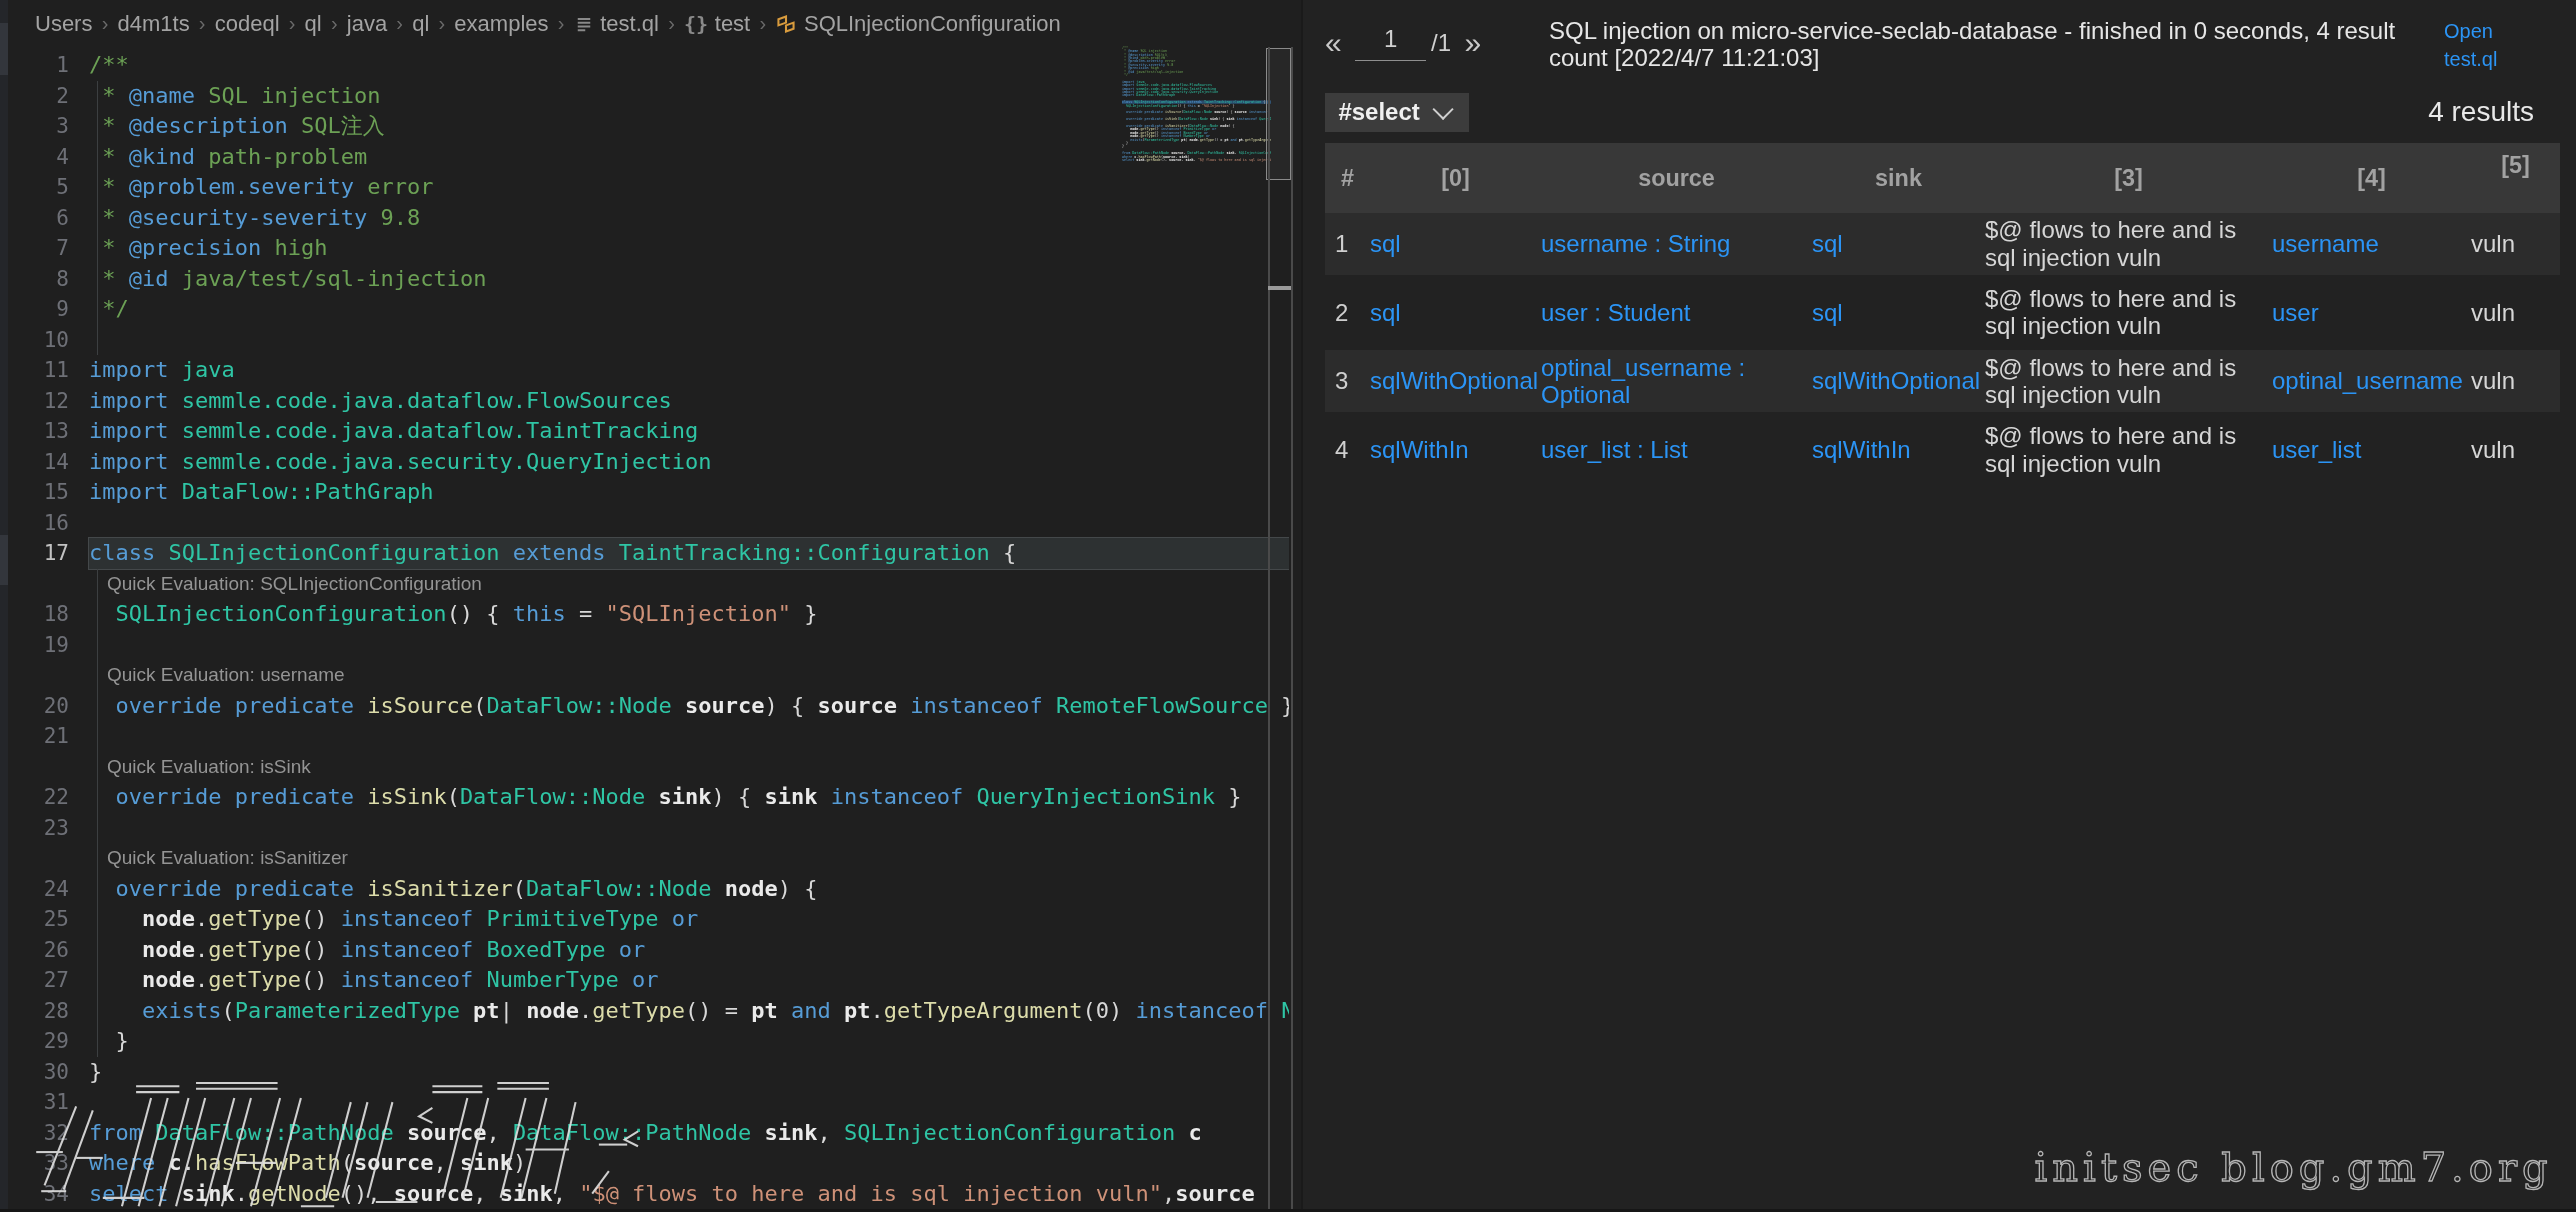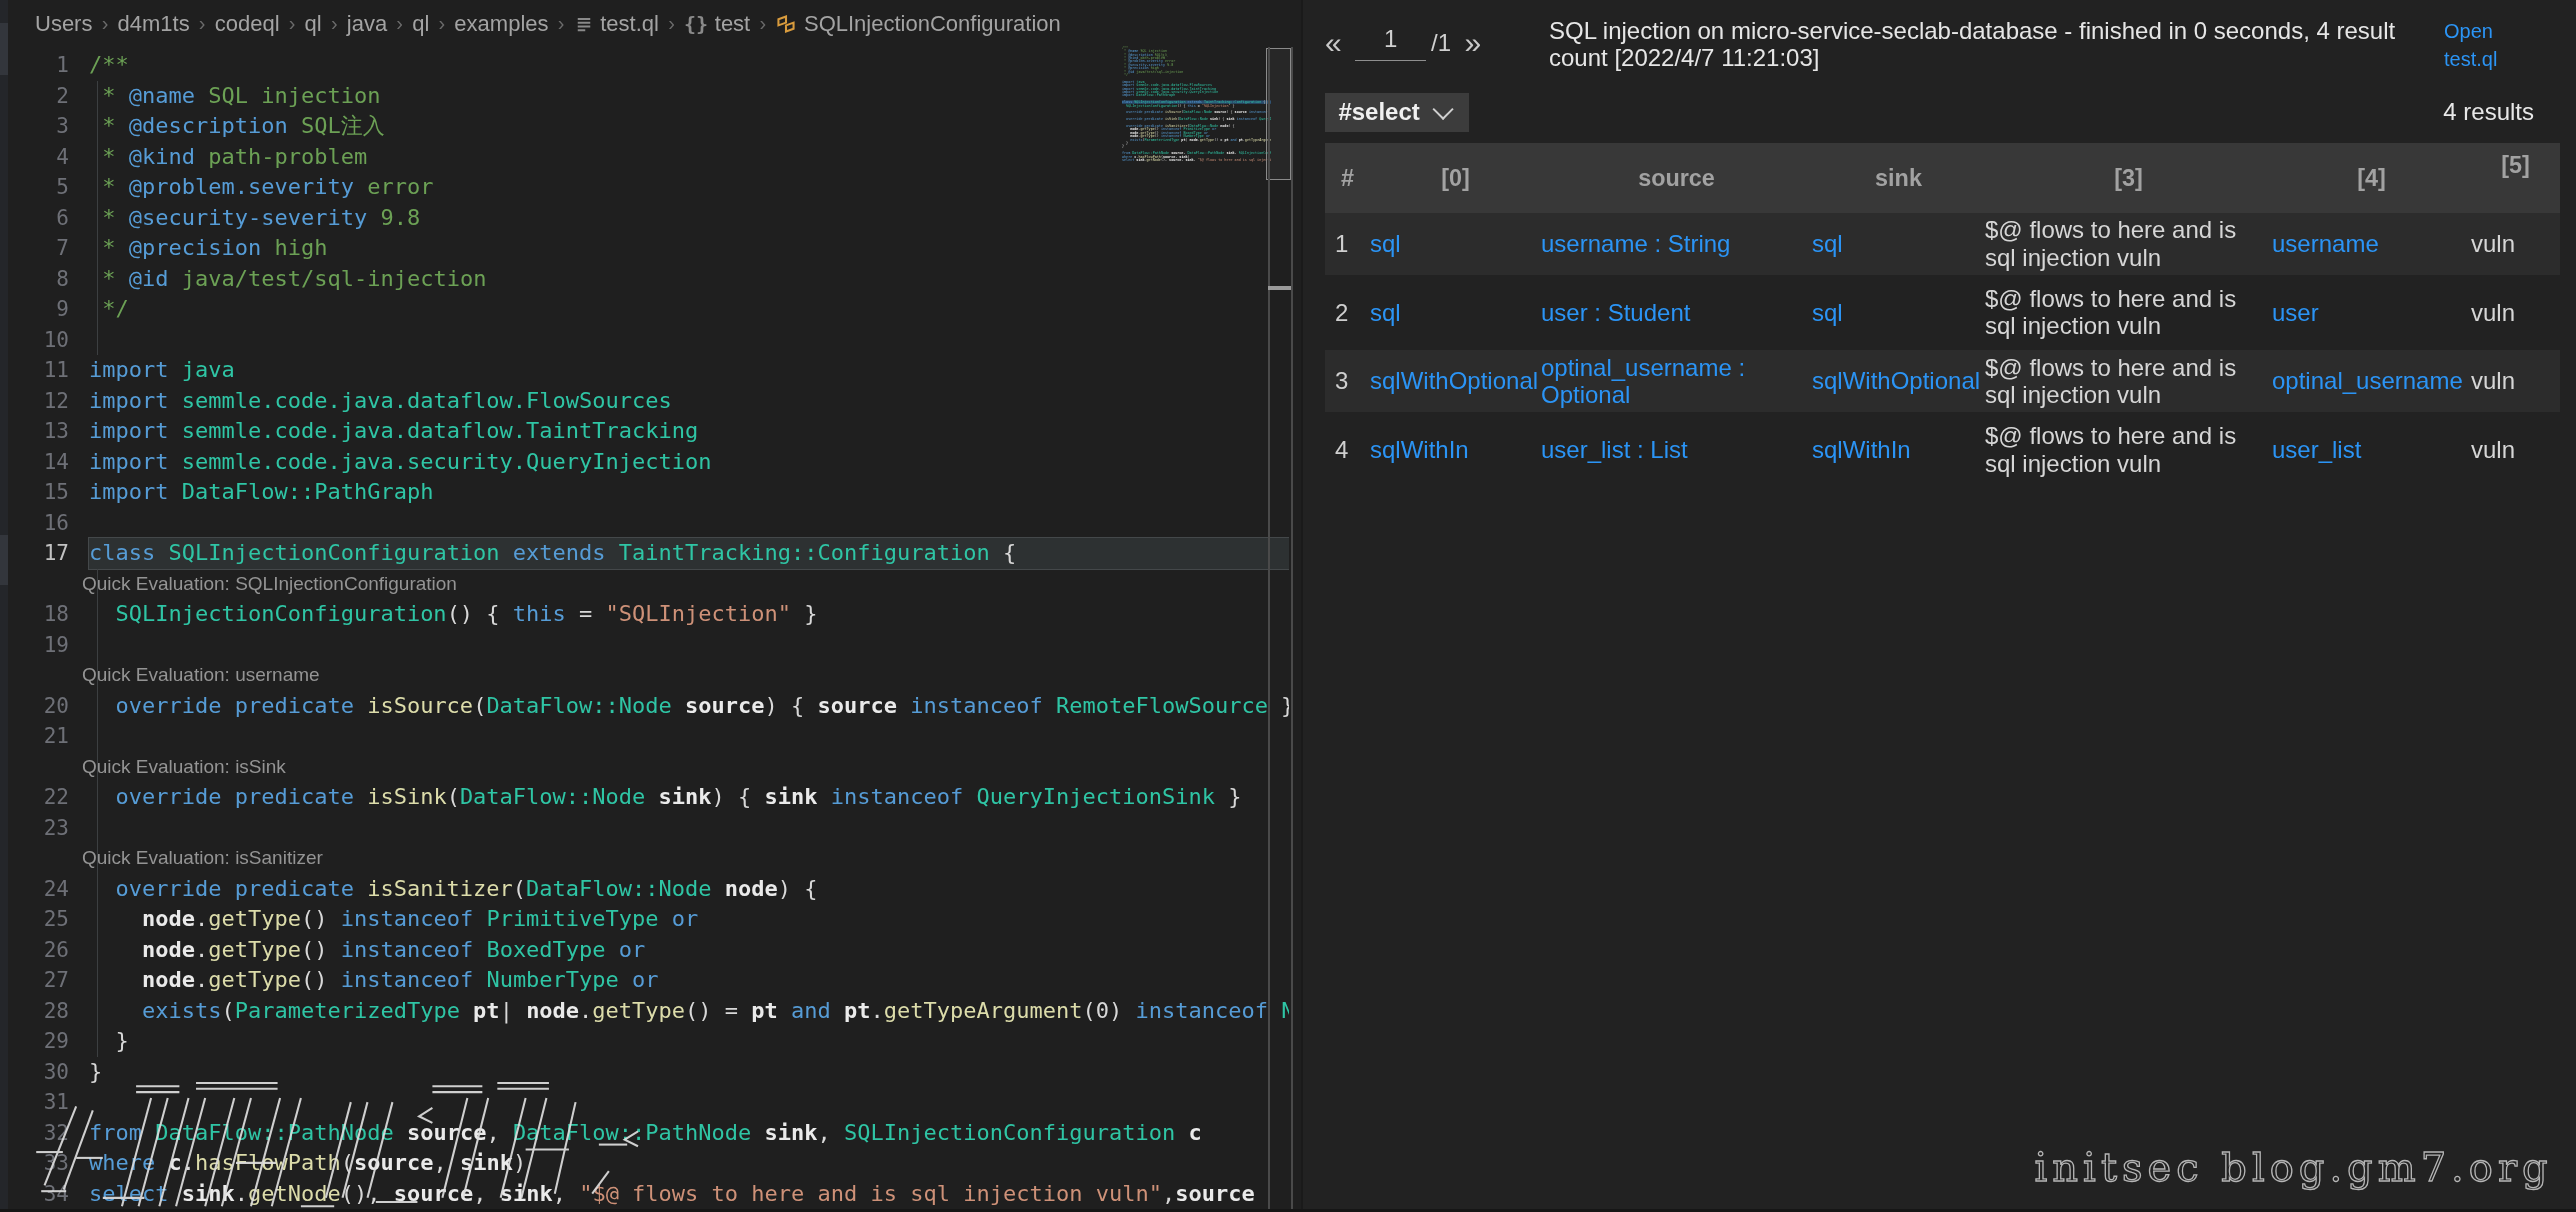--- a/index.html
+++ b/index.html
@@ -17,21 +17,21 @@
   .bc-ic svg{display:block;}
   .bc-braces{color:#8a8a8a;font-weight:bold;font-size:20px;font-family:"DejaVu Sans Mono",monospace;}
   .code{position:absolute;left:0;top:47px;width:1289px;height:1166px;overflow:hidden;padding-top:3.3px;
         font-family:"DejaVu Sans Mono",monospace;font-size:22px;}
   .row{position:relative;height:30.5px;line-height:30.5px;white-space:pre;display:flex;}
   .row.g::before{content:"";position:absolute;left:97px;top:0;bottom:0;border-left:0.8px solid #3c3f41;}
   .ln{width:69px;flex:0 0 69px;text-align:right;color:#6e7077;font-size:21px;}
   .lt{margin-left:20px;flex:1;}
   .line.hl .lt{background:#2d3132;outline:0.8px solid #44484a;}
   .line.hl .ln{color:#c2c2c2;}
-  .lens{font-family:"Liberation Sans",sans-serif;font-size:19px;color:#949494;padding-left:82px;
+  .lens{font-family:"Liberation Sans",sans-serif;font-size:19px;color:#949494;padding-left:107px;
         align-items:center;}
   .t-c{color:#6ca155;} .t-g{color:#569CD6;} .t-k{color:#569CD6;} .t-t{color:#2fc5a5;}
   .t-f{color:#dcdcaa;} .t-s{color:#ce9178;} .t-x{color:#d8d8d8;}
   .t-v{color:#eaeaea;font-weight:bold;}
   
   .minimap{position:absolute;left:1122px;top:46px;width:149px;height:122px;overflow:hidden;}
   .minimap-inner{transform:scale(0.34);transform-origin:0 0;width:439px;
                  font-family:"DejaVu Sans Mono",monospace;font-size:10px;}
   .mrow{height:10px;line-height:10px;white-space:pre;}
   .mrow.mhl{background:#2a4d6e;}
@@ -50,21 +50,21 @@
   .pg-input{width:71px;text-align:center;font-size:24px;color:#d0d0d0;border-bottom:1.7px solid #8f8f8f;
             margin:0 5px 0 13.4px;padding-bottom:6.7px;}
   .pg-of{font-size:24px;color:#d0d0d0;margin-right:13.4px;}
   .r-title{flex:1;max-width:902px;margin-left:15px;font-size:24px;line-height:27.6px;color:#e6e6e6;}
   .open-link{margin-left:auto;width:99px;font-size:20px;line-height:28px;color:#2b94f5;cursor:pointer;}
   .r-toolbar{display:flex;align-items:center;margin:20px 42px 0 22px;}
   .select{display:inline-flex;align-items:center;background:#3c3c3c;color:#f0f0f0;font-size:24px;
           font-weight:bold;height:39px;padding:0 15px 0 13.4px;}
   .select .chev{width:13.4px;height:13.4px;border-left:2.5px solid #cfcfcf;border-bottom:2.5px solid #cfcfcf;
           transform:rotate(-45deg) translateY(-3.3px);margin-left:18.4px;}
-  .r-count{margin-left:auto;font-size:24px;color:#e8e8e8;}
+  .r-count{margin-left:auto;font-size:28px;color:#e8e8e8;}
   table.res{border-collapse:collapse;margin:11.7px 16.7px 0 22px;width:1235px;table-layout:fixed;}
   col.c0{width:45px;} col.c1{width:171px;} col.c2{width:271px;} col.c3{width:173px;}
   col.c4{width:287px;} col.c5{width:199px;} col.c6{width:89px;}
   table.res th{background:#383838;color:#a2a2a2;font-size:23.4px;font-weight:bold;height:60px;
                text-align:center;vertical-align:middle;}
   table.res th:first-child{text-align:center;}
   table.res th:last-child{vertical-align:top;padding-top:8.4px;}
   table.res td{font-size:24px;height:62px;vertical-align:middle;text-align:left;padding:3.3px 5px 3.3px 0;
                line-height:27.6px;box-sizing:border-box;color:#d6d6d6;}
   table.res td:first-child{color:#cfcfcf;padding-left:10px;}

